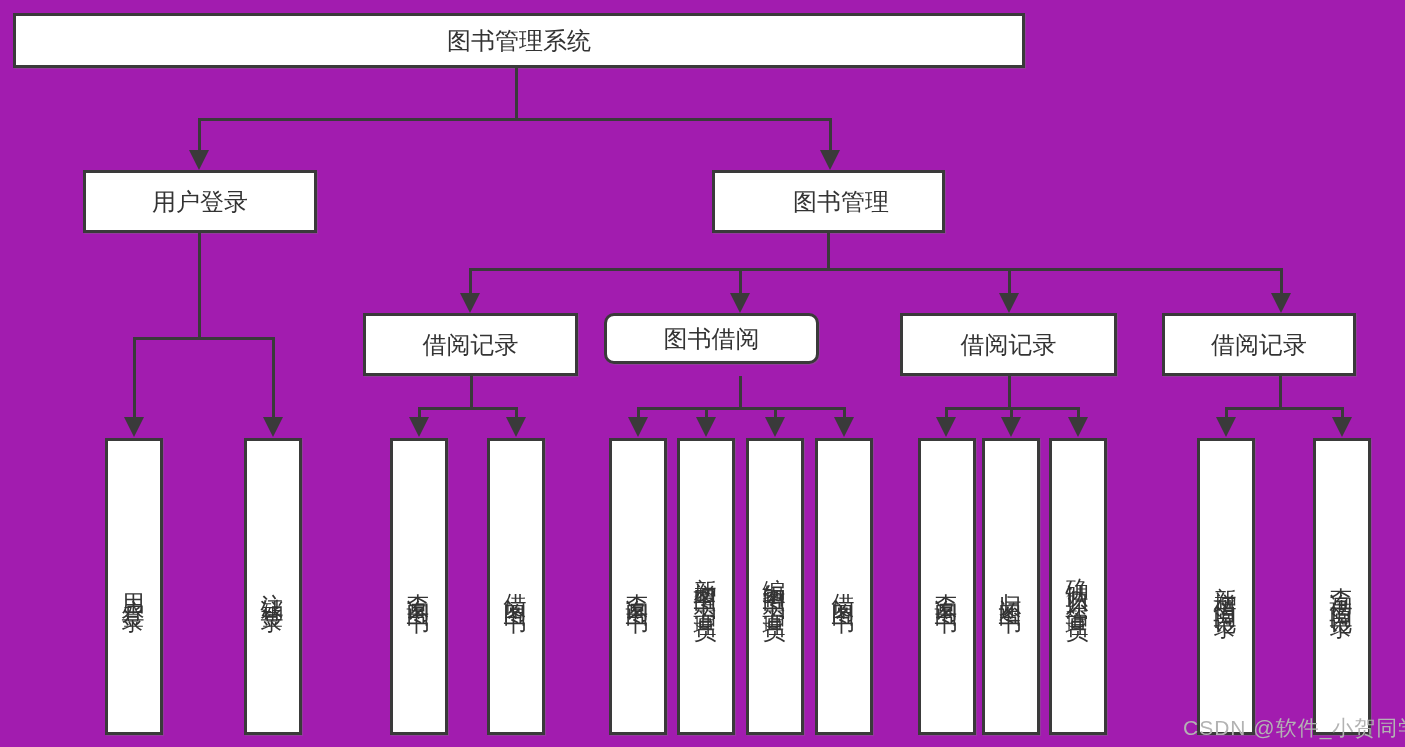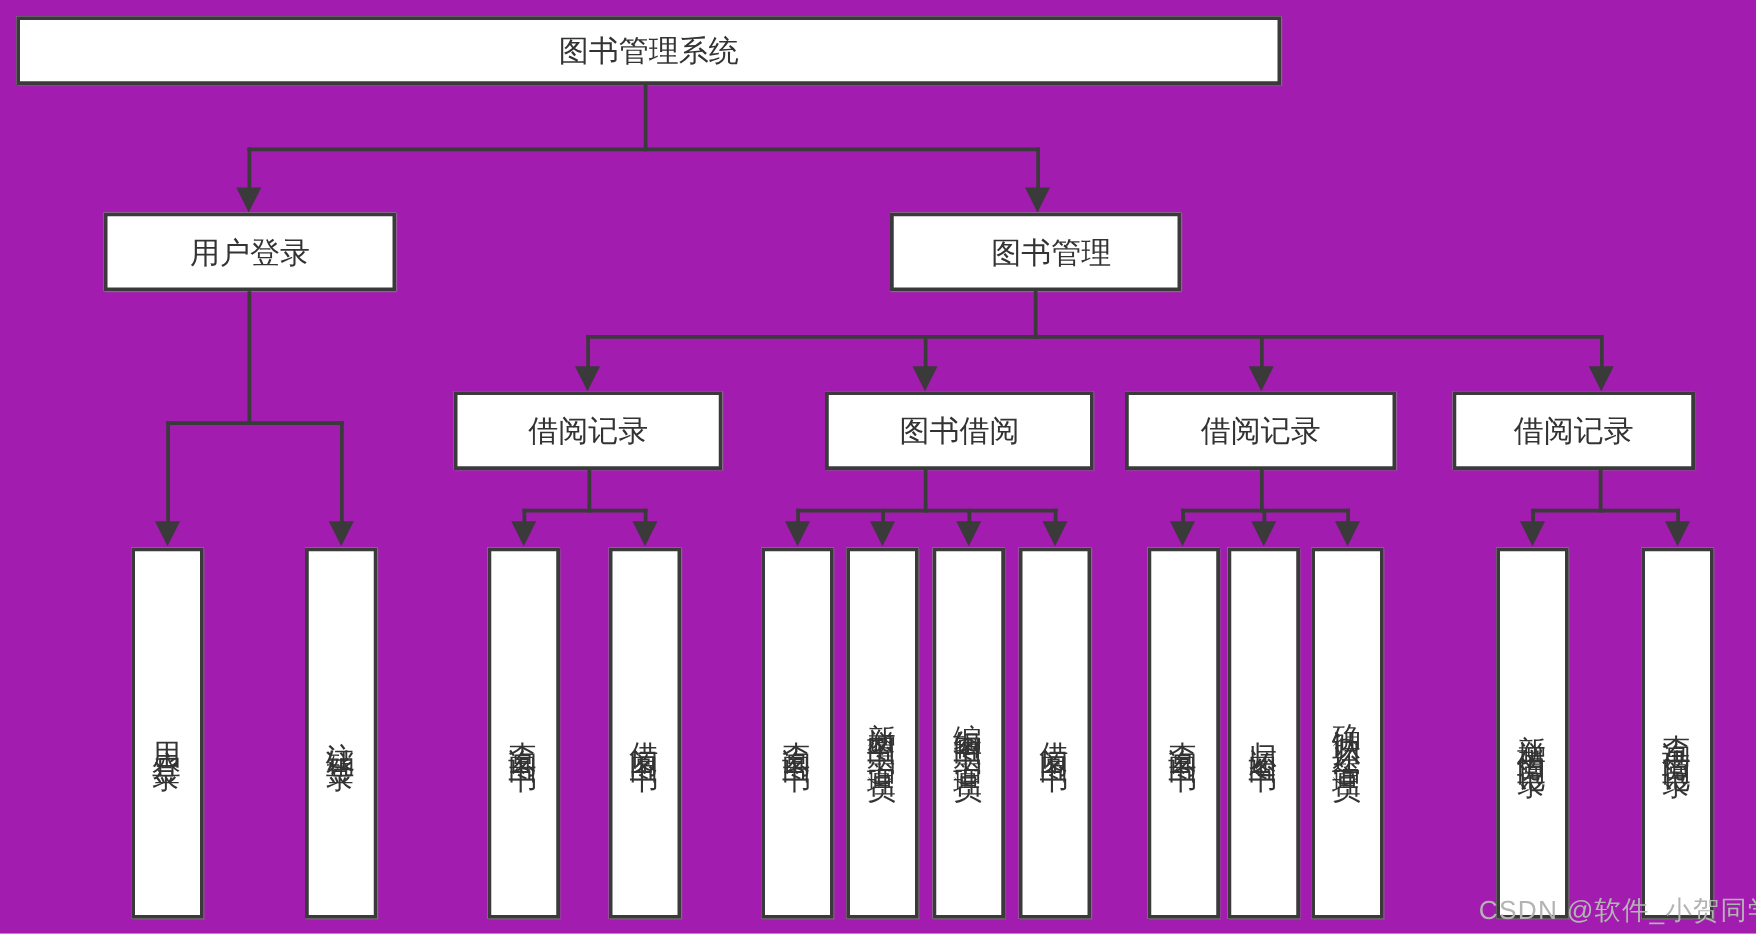--- a/index.html
+++ b/index.html
@@ -45,21 +45,21 @@
   <div class="node" style="left:83px;top:170px;width:234px;height:63px;">
     <span>用户登录</span>
   </div>
   <div class="node" style="left:712px;top:170px;width:233px;height:63px;padding-left:25px;">
     <span>图书管理</span>
   </div>
 
   <div class="node" style="left:363px;top:313px;width:215px;height:63px;">
     <span>借阅记录</span>
   </div>
-  <div class="node" style="left:660px;top:313px;width:215px;height:63px;">
+  <div class="node" style="left:604px;top:313px;width:215px;height:51px;border-radius:10px;">
     <span>图书借阅</span>
   </div>
   <div class="node" style="left:900px;top:313px;width:217px;height:63px;">
     <span>借阅记录</span>
   </div>
   <div class="node" style="left:1162px;top:313px;width:194px;height:63px;">
     <span>借阅记录</span>
   </div>
 
   <div class="vnode" style="left:105px;">

